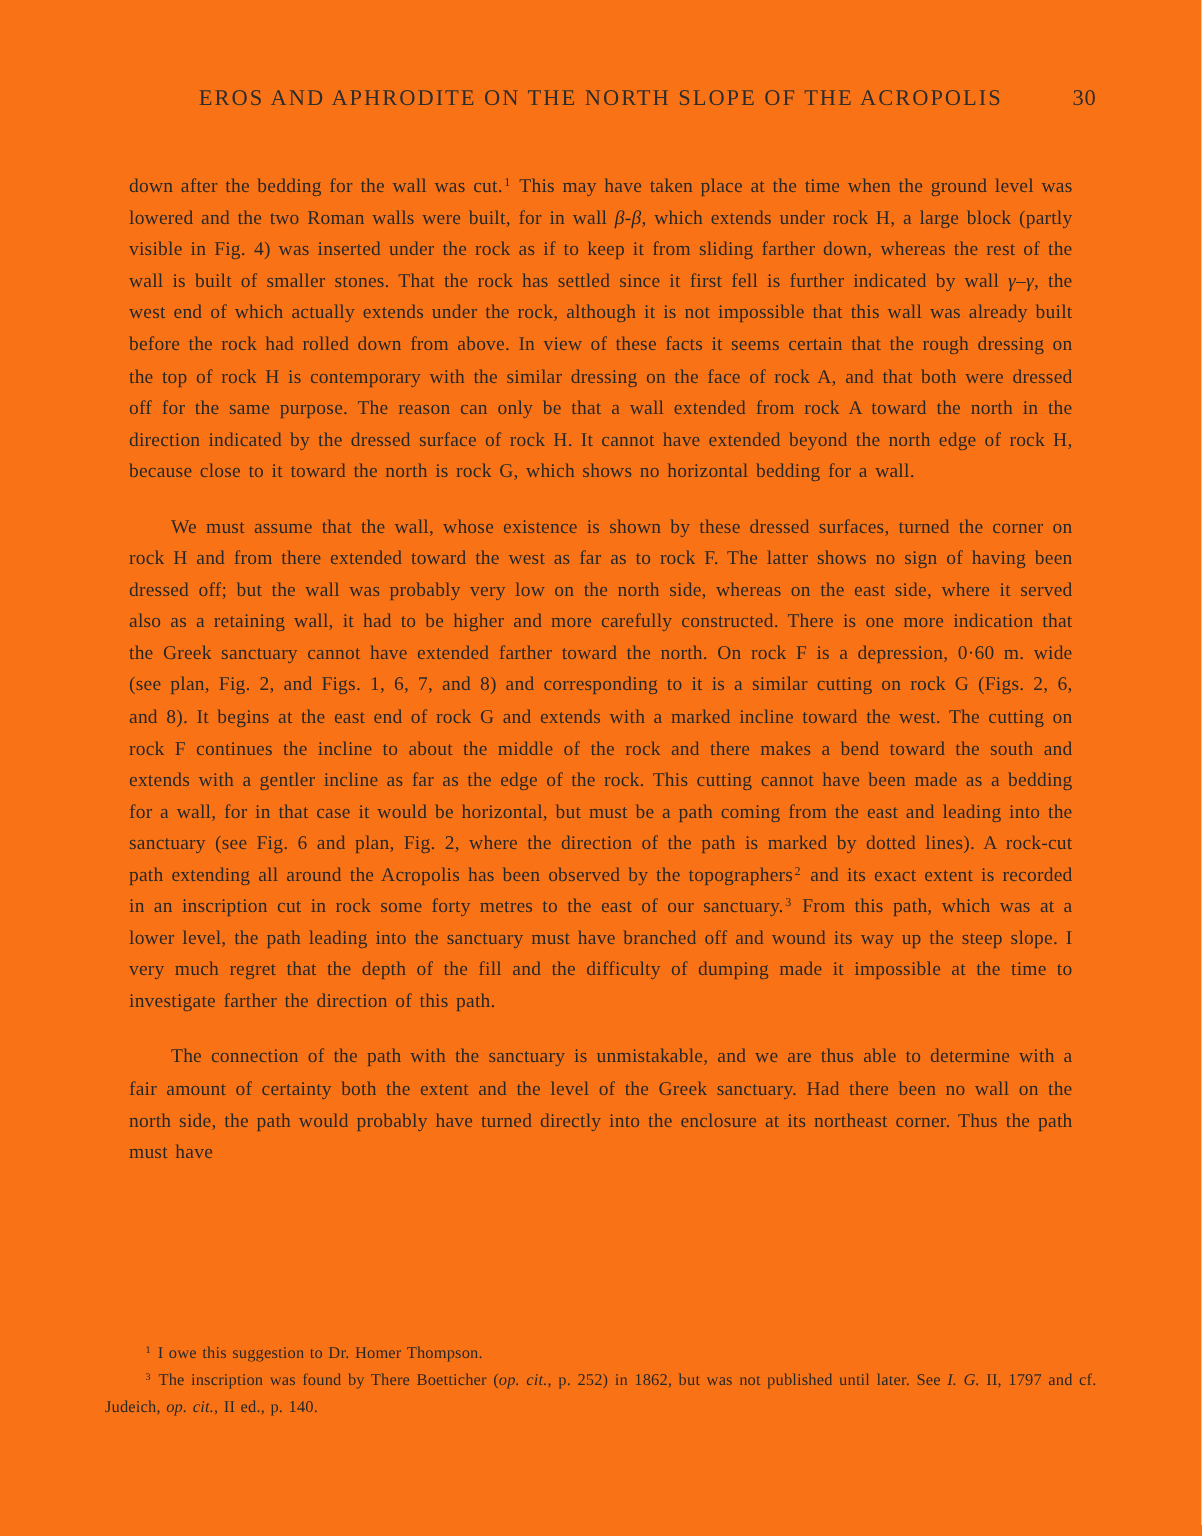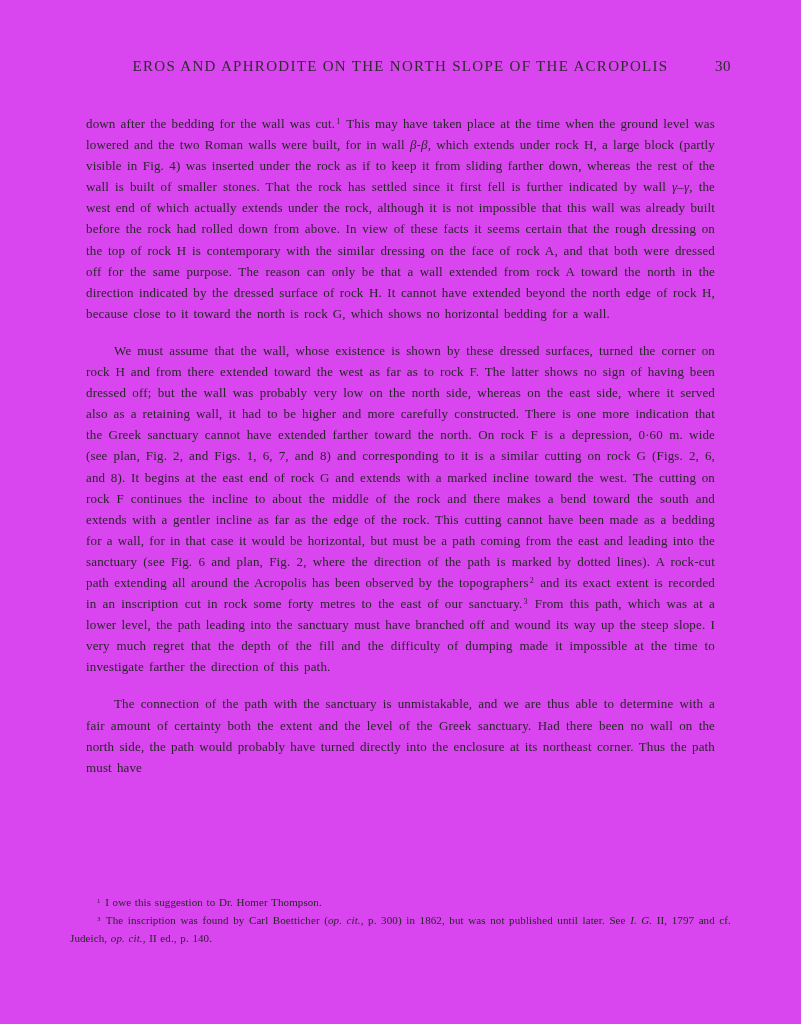--- a/index.html
+++ b/index.html
@@ -4,21 +4,21 @@
 <style>
   html, body {
     margin: 0;
     padding: 0;
     background: #ffffff;
   }
   .page {
     position: relative;
     width: 801px;
     height: 1024px;
-    background: #d946ef;
+    background: #f97316;
     overflow: hidden;
     font-family: "Liberation Serif", "DejaVu Serif", serif;
     color: #272727;
   }
   .running-head {
     position: absolute;
     top: 58px;
     left: 70px;
     right: 70px;
     text-align: center;
@@ -89,16 +89,16 @@
   </header>
 
   <main class="text-block">
     <p class="para first"><span>down after the bedding for the wall was cut.</span><sup class="fn-ref">1</sup><span> This may have taken place at the time when the ground level was lowered and the two Roman walls were built, for in wall </span><i>β-β</i><span>, which extends under rock H, a large block (partly visible in Fig. 4) was inserted under the rock as if to keep it from sliding farther down, whereas the rest of the wall is built of smaller stones.  That the rock has settled since it first fell is further indicated by wall </span><i>γ–γ</i><span>, the west end of which actually extends under the rock, although it is not impossible that this wall was already built before the rock had rolled down from above.  In view of these facts it seems certain that the rough dressing on the top of rock H is contemporary with the similar dressing on the face of rock A, and that both were dressed off for the same purpose.  The reason can only be that a wall extended from rock A toward the north in the direction indicated by the dressed surface of rock H.  It cannot have extended beyond the north edge of rock H, because close to it toward the north is rock G, which shows no horizontal bedding for a wall.</span></p>
     <p class="para"><span>We must assume that the wall, whose existence is shown by these dressed surfaces, turned the corner on rock H and from there extended toward the west as far as to rock F.  The latter shows no sign of having been dressed off; but the wall was probably very low on the north side, whereas on the east side, where it served also as a retaining wall, it had to be higher and more carefully constructed.  There is one more indication that the Greek sanctuary cannot have extended farther toward the north.  On rock F is a depression, 0·60 m. wide (see plan, Fig. 2, and Figs. 1, 6, 7, and 8) and corresponding to it is a similar cutting on rock G (Figs. 2, 6, and 8).  It begins at the east end of rock G and extends with a marked incline toward the west.  The cutting on rock F continues the incline to about the middle of the rock and there makes a bend toward the south and extends with a gentler incline as far as the edge of the rock.  This cutting cannot have been made as a bedding for a wall, for in that case it would be horizontal, but must be a path coming from the east and leading into the sanctuary (see Fig. 6 and plan, Fig. 2, where the direction of the path is marked by dotted lines). A rock-cut path extending all around the Acropolis has been observed by the topographers</span><sup class="fn-ref">2</sup><span> and its exact extent is recorded in an inscription cut in rock some forty metres to the east of our sanctuary.</span><sup class="fn-ref">3</sup><span>  From this path, which was at a lower level, the path leading into the sanctuary must have branched off and wound its way up the steep slope.  I very much regret that the depth of the fill and the difficulty of dumping made it impossible at the time to investigate farther the direction of this path.</span></p>
     <p class="para"><span>The connection of the path with the sanctuary is unmistakable, and we are thus able to determine with a fair amount of certainty both the extent and the level of the Greek sanctuary.  Had there been no wall on the north side, the path would probably have turned directly into the enclosure at its northeast corner.  Thus the path must have</span></p>
   </main>
 
   <footer class="footnotes">
     <p class="footnote"><sup class="fn-ref">1</sup><span> I owe this suggestion to Dr. Homer Thompson.</span></p>
-    <p class="footnote"><sup class="fn-ref">3</sup><span> The inscription was found by Carl Boetticher (</span><i>op. cit.</i><span>, p. 300) in 1862, but was not published until later.  See </span><i>I. G.</i><span> II, 1797 and cf. Judeich, </span><i>op. cit.</i><span>, II ed., p. 140.</span></p>
+    <p class="footnote"><sup class="fn-ref">3</sup><span> The inscription was found by There Boetticher (</span><i>op. cit.</i><span>, p. 252) in 1862, but was not published until later.  See </span><i>I. G.</i><span> II, 1797 and cf. Judeich, </span><i>op. cit.</i><span>, II ed., p. 140.</span></p>
   </footer>
 
 </div>
 
 </body></html>

